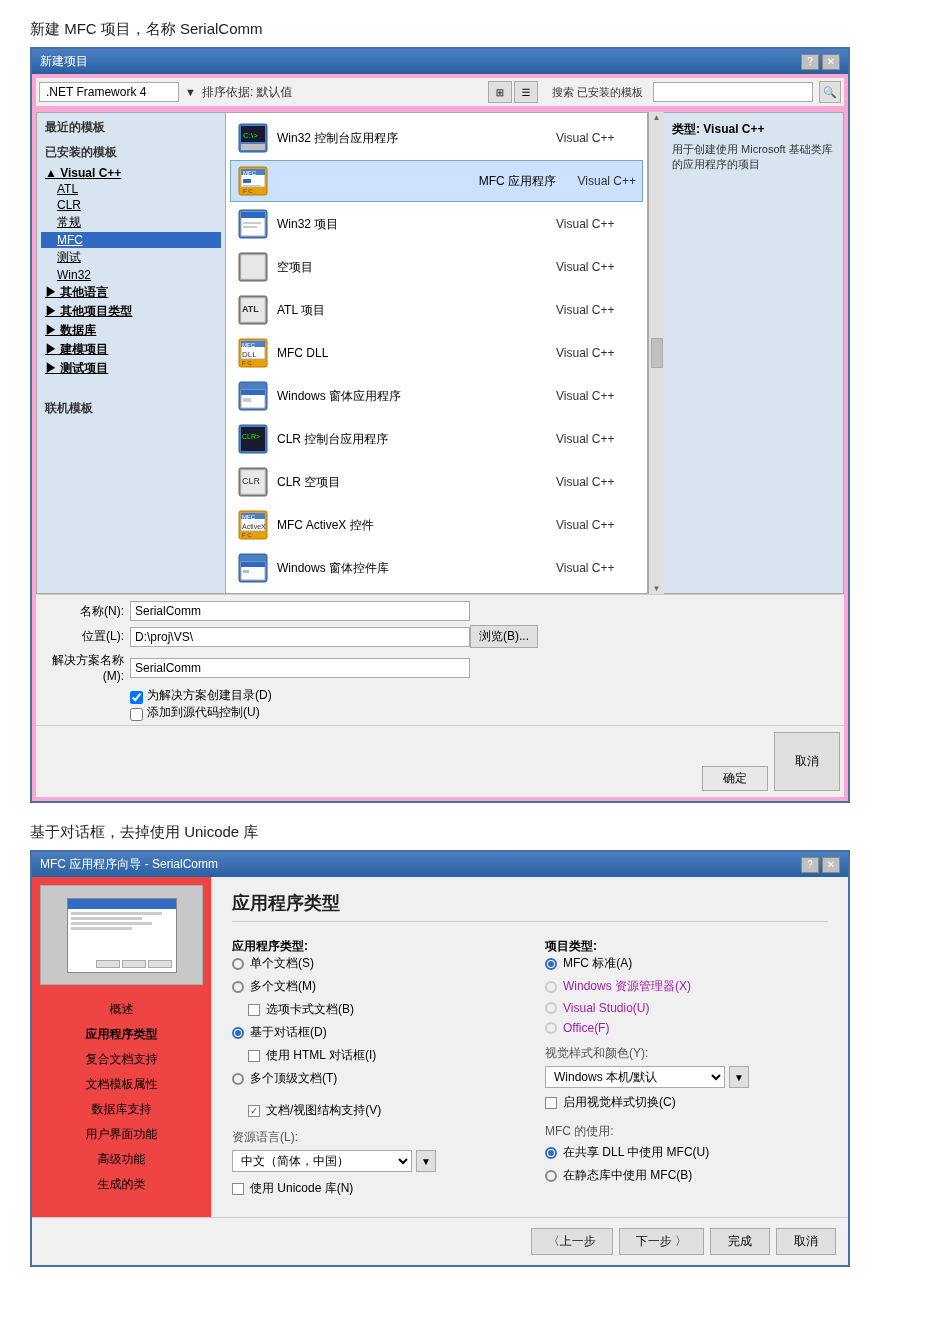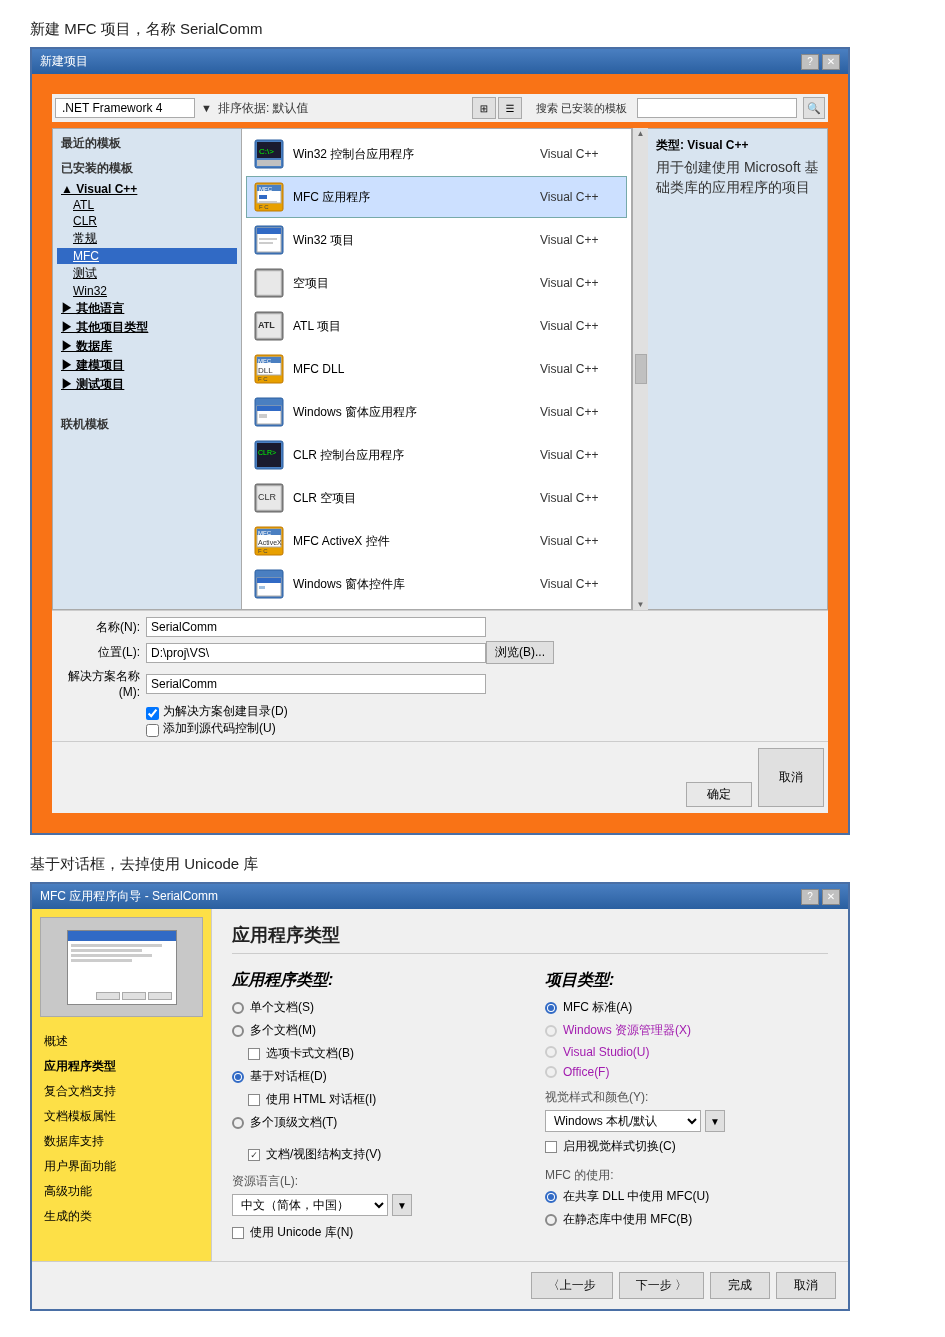--- a/index.html
+++ b/index.html
@@ -52,22 +52,22 @@
       font-size: 10px;
       display: flex;
       align-items: center;
       justify-content: center;
       cursor: pointer;
     }
 
     .dialog-body {
       display: flex;
       flex-direction: column;
-      padding: 20px;
-      background: #f97316;
+      padding: 4px;
+      background: #f9a8d4;
     }
 
     .dialog-toolbar {
       display: flex;
       align-items: center;
       gap: 6px;
       margin-bottom: 6px;
       background: #f0f0f0;
       padding: 3px;
     }
@@ -189,20 +189,21 @@
       align-items: center;
       padding: 4px 6px;
       cursor: pointer;
       border: 1px solid transparent;
       font-size: 12px;
     }
 
     .template-row.selected {
       background: #cce0ff;
       border: 1px solid #7aa;
+      text-align: right;
     }
 
     .template-icon {
       width: 32px;
       height: 32px;
       margin-right: 8px;
       display: flex;
       align-items: center;
       justify-content: center;
       font-size: 20px;
@@ -230,21 +231,21 @@
       font-size: 12px;
     }
 
     .right-panel .desc-title {
       font-weight: bold;
       margin-bottom: 4px;
       font-size: 12px;
     }
 
     .right-panel .desc-text {
-      font-size: 14px;
+      font-size: 11px;
       color: #333;
       line-height: 1.4;
     }
 
     
     .dialog-footer {
       background: #f0f0f0;
       padding: 6px 4px 4px 4px;
       border-top: 1px solid #ccc;
     }
@@ -330,23 +331,24 @@
     }
 
     .dialog2-body {
       display: flex;
       gap: 0;
     }
 
     
     .d2-left {
       width: 180px;
-      background: #fde047;
+      background: #ef4444;
       border-right: 1px solid #ccc;
       padding: 0;
+      text-align: center;
     }
 
     .d2-preview {
       background: #c8c8c8;
       height: 100px;
       margin: 8px;
       border: 1px solid #aaa;
       display: flex;
       align-items: center;
       justify-content: center;
@@ -433,24 +435,23 @@
     .d2-columns {
       display: flex;
       gap: 30px;
     }
 
     .d2-col {
       flex: 1;
     }
 
     .d2-group-label {
-      font-size: 16px;
+      font-size: 12px;
       font-weight: bold;
-      margin-bottom: 8px;
-      font-style: italic;
+      margin-bottom: 0;
     }
 
     .d2-radio-item {
       display: flex;
       align-items: center;
       gap: 6px;
       margin-bottom: 6px;
       font-size: 12px;
       cursor: pointer;
     }
@@ -524,21 +525,21 @@
       align-items: center;
       gap: 4px;
       margin-bottom: 6px;
     }
 
     .d2-select {
       border: 1px solid #aaa;
       background: #fff;
       padding: 2px 4px;
       font-size: 12px;
-      width: 156px;
+      width: 180px;
     }
 
     .d2-select-arrow {
       width: 20px;
       height: 22px;
       background: #e0e0e0;
       border: 1px solid #aaa;
       display: flex;
       align-items: center;
       justify-content: center;

